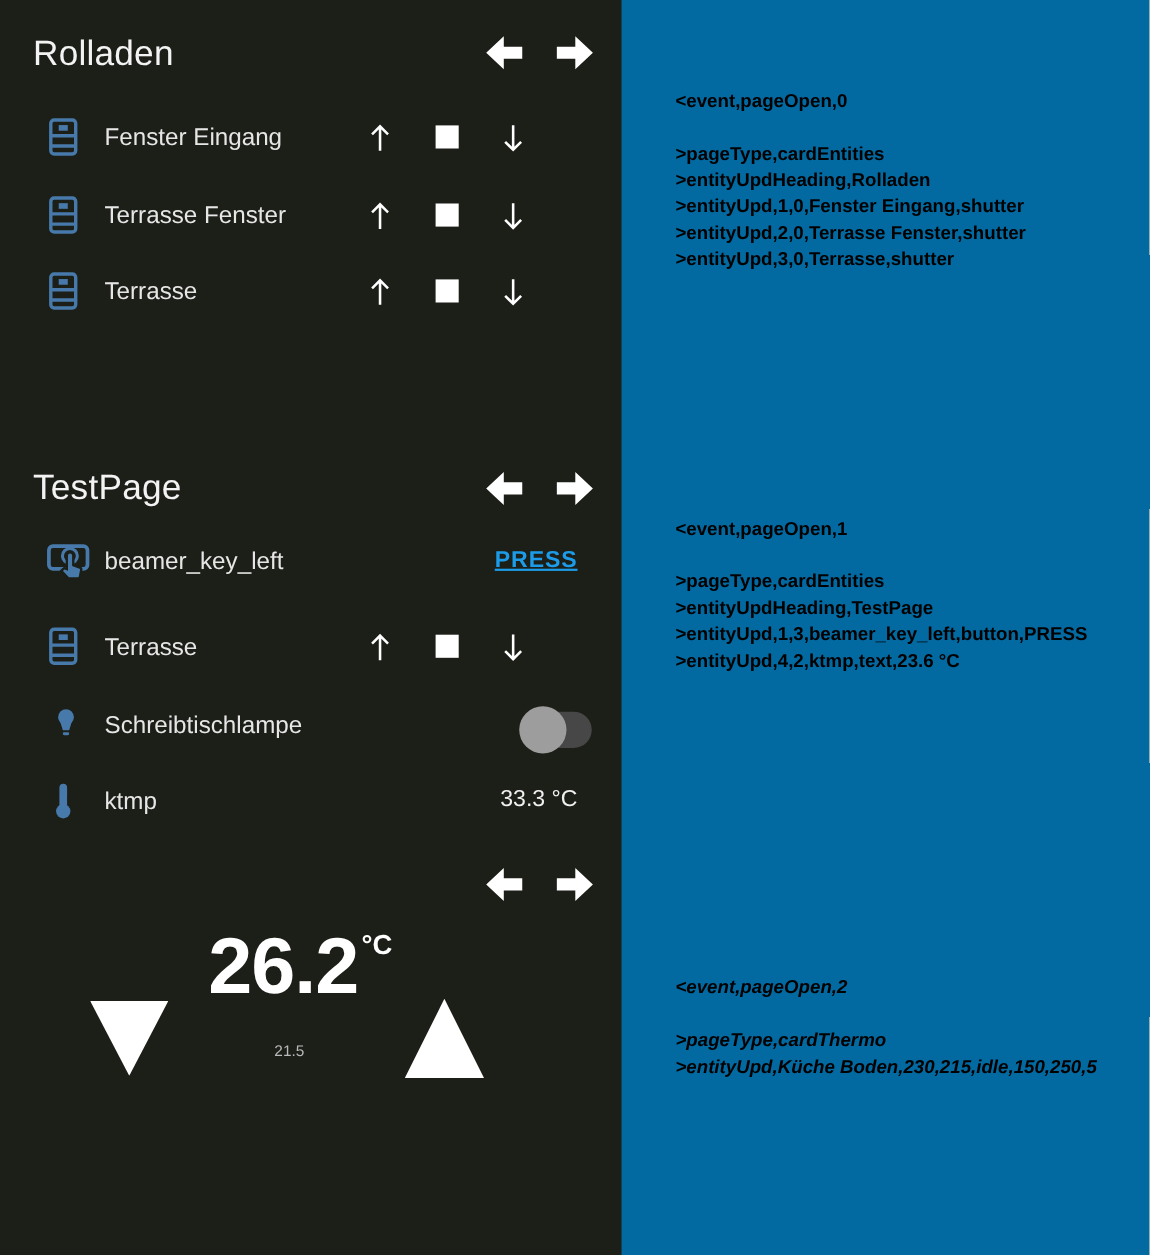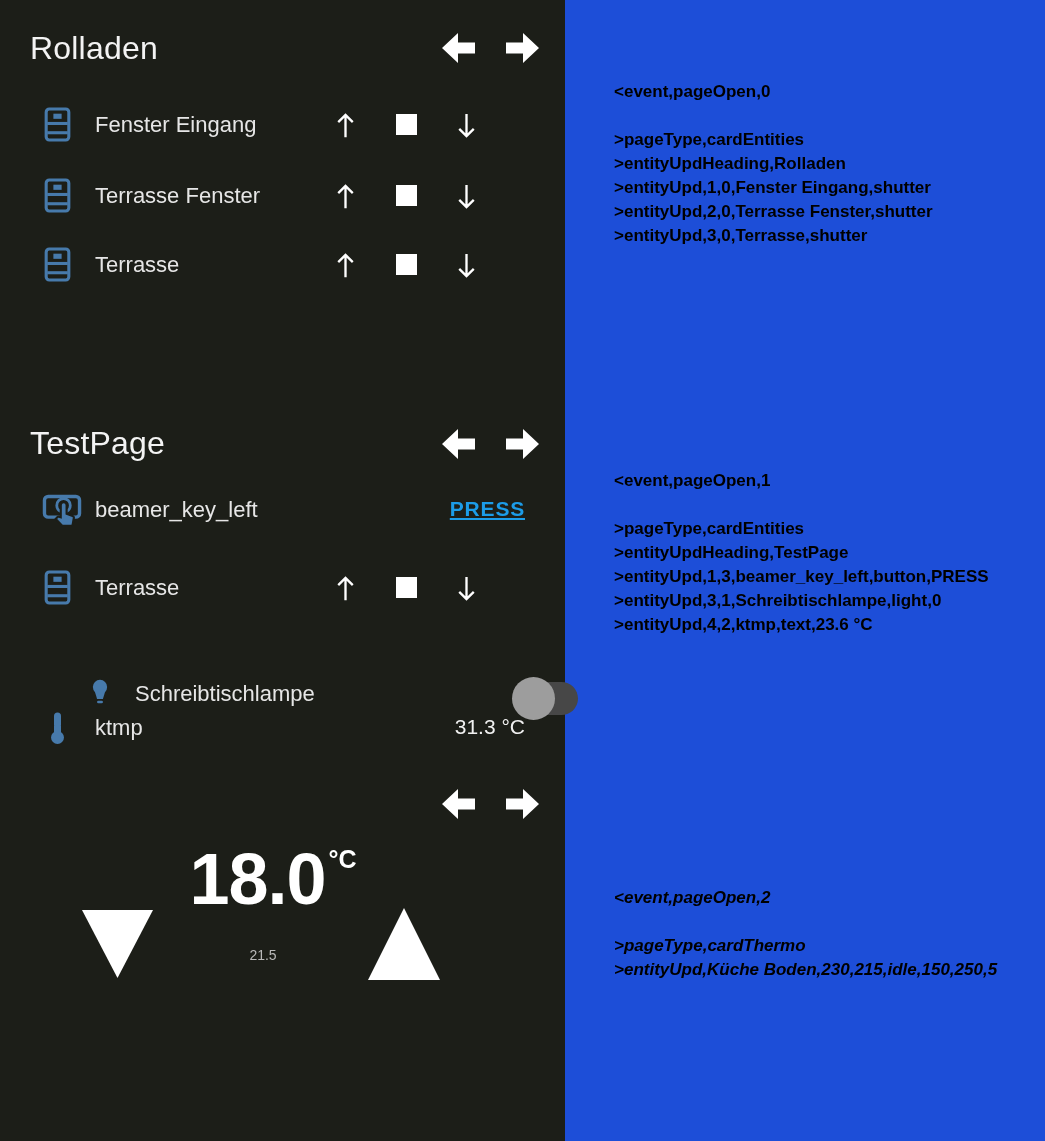--- a/index.html
+++ b/index.html
@@ -1,17 +1,17 @@
 <!DOCTYPE html>
 <html><head>
 <meta charset="utf-8">
 <style>
   * { margin:0; padding:0; box-sizing:border-box; }
   html,body { width:1045px; height:1141px; background:#ffffff; font-family:"Liberation Sans", sans-serif; }
-  .canvas { position:relative; width:1045px; height:1141px; overflow:hidden; background:#1d4ed8; }
+  .canvas { position:relative; width:1045px; height:1141px; overflow:hidden; background:#0369a1; }
 
   
   .panel { position:absolute; left:0; top:0; width:565px; height:1141px; background:#1c1e18; }
   .heading { position:absolute; left:30px; font-size:32px; font-weight:400; color:#f3f3f3; letter-spacing:0.2px; }
   .nav { position:absolute; width:34px; height:32px; cursor:pointer; }
   .nav.left  { left:441px; }
   .nav.right { left:506px; }
 
   .ent-row { position:absolute; left:0; width:565px; height:44px; }
   .ent-icon { position:absolute; }
@@ -135,52 +135,52 @@
       <span class="ent-label">Terrasse</span>
       <svg class="udicon ctl-up" viewBox="0 0 24 32">
           <path d="M12 28 V5 M4.5 12.5 L12 5 L19.5 12.5" fill="none" stroke="#ffffff" stroke-width="2.4"></path>
         </svg>
       <div class="stop-square"></div>
       <svg class="udicon ctl-down" viewBox="0 0 24 32">
           <path d="M12 4 V27 M4.5 19.5 L12 27 L19.5 19.5" fill="none" stroke="#ffffff" stroke-width="2.4"></path>
         </svg>
     </div>
 
-    <div class="ent-row" style="top:672px;margin-left:40px;">
+    <div class="ent-row" style="top:637px;">
       <svg class="ent-icon" style="left:47px;top:5px;" width="26" height="34" viewBox="0 0 24 30">
         <circle cx="12" cy="8.5" r="6.6" fill="#477aab"></circle>
         <path d="M6.6 10.5 L9.3 19.5 h5.4 L17.4 10.5 z" fill="#477aab"></path>
         <rect x="9.3" y="21.2" width="5.4" height="2.4" rx="1.2" fill="#477aab"></rect>
       </svg>
       <span class="ent-label">Schreibtischlampe</span>
       <div class="toggle">
         <div class="track"></div>
         <div class="knob"></div>
       </div>
     </div>
 
     <div class="ent-row" style="top:706px;">
       <svg class="ent-icon" style="left:49px;top:5px;" width="17" height="34" viewBox="0 0 17 34">
         <rect x="5" y="1.5" width="7" height="16" rx="3.5" fill="#477aab"></rect>
         <circle cx="8.5" cy="26.5" r="6.5" fill="#477aab"></circle>
         <rect x="5" y="15" width="7" height="12" fill="#477aab"></rect>
       </svg>
       <span class="ent-label">ktmp</span>
-      <span class="ent-value">31.3 °C</span>
+      <span class="ent-value">33.3 °C</span>
     </div>
 
     <svg class="nav left" style="top:788px;" viewBox="0 0 34 32">
         <polygon points="34,10.5 17,10.5 17,1 1,16 17,31 17,21.5 34,21.5" fill="#ffffff"></polygon>
       </svg>
     <svg class="nav right" style="top:788px;" viewBox="0 0 34 32">
         <polygon points="0,10.5 17,10.5 17,1 33,16 17,31 17,21.5 0,21.5" fill="#ffffff"></polygon>
       </svg>
 
     <div class="temp-wrap">
-      <span class="temp-big">18.0</span>
+      <span class="temp-big">26.2</span>
       <span class="temp-unit">°C</span>
     </div>
 
     <svg class="tri" style="left:82px;top:910px;" width="71" height="68" viewBox="0 0 71 68">
         <polygon points="0,0 71,0 35.5,68" fill="#ffffff"></polygon>
       </svg>
     <svg class="tri" style="left:368px;top:908px;" width="72" height="72" viewBox="0 0 72 72">
         <polygon points="36,0 72,72 0,72" fill="#ffffff"></polygon>
       </svg>
 
@@ -196,21 +196,20 @@
     <div>&gt;entityUpd,2,0,Terrasse Fenster,shutter</div>
     <div>&gt;entityUpd,3,0,Terrasse,shutter</div>
   </div>
 
   <div class="proto" style="top:469px;">
     <div>&lt;event,pageOpen,1</div>
     <div class="gap"></div>
     <div>&gt;pageType,cardEntities</div>
     <div>&gt;entityUpdHeading,TestPage</div>
     <div>&gt;entityUpd,1,3,beamer_key_left,button,PRESS</div>
-    <div>&gt;entityUpd,3,1,Schreibtischlampe,light,0</div>
     <div>&gt;entityUpd,4,2,ktmp,text,23.6 °C</div>
   </div>
 
   <div class="proto" style="top:886px;font-style:italic;">
     <div>&lt;event,pageOpen,2</div>
     <div class="gap"></div>
     <div>&gt;pageType,cardThermo</div>
     <div>&gt;entityUpd,Küche Boden,230,215,idle,150,250,5</div>
   </div>
 

